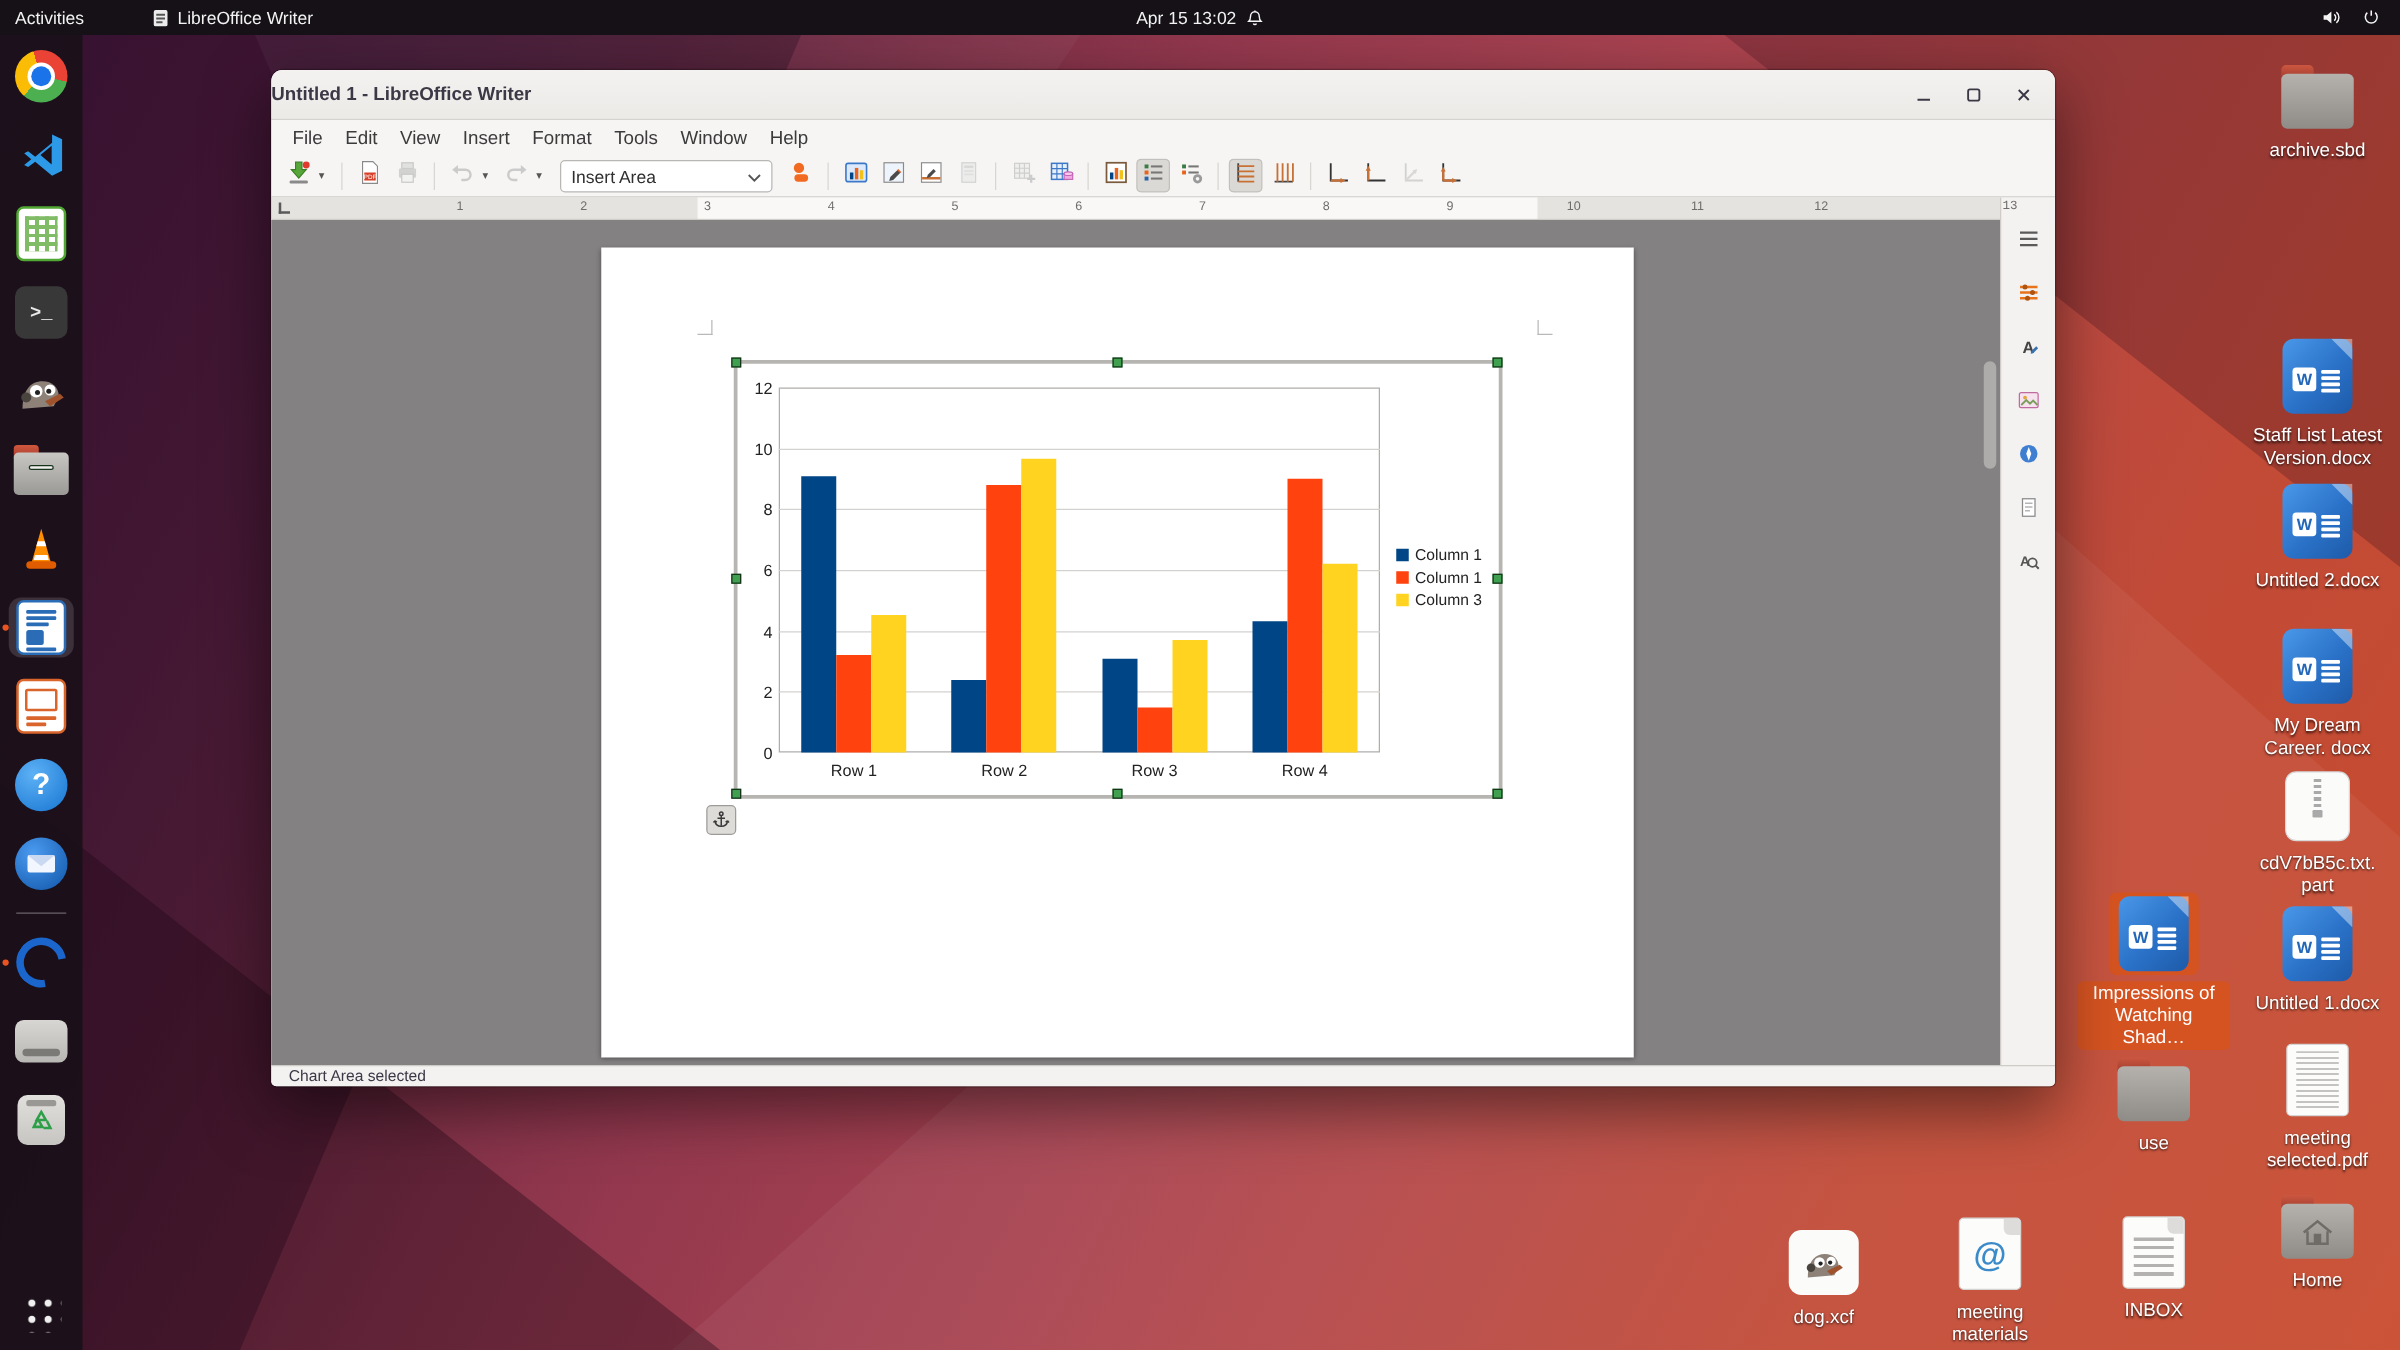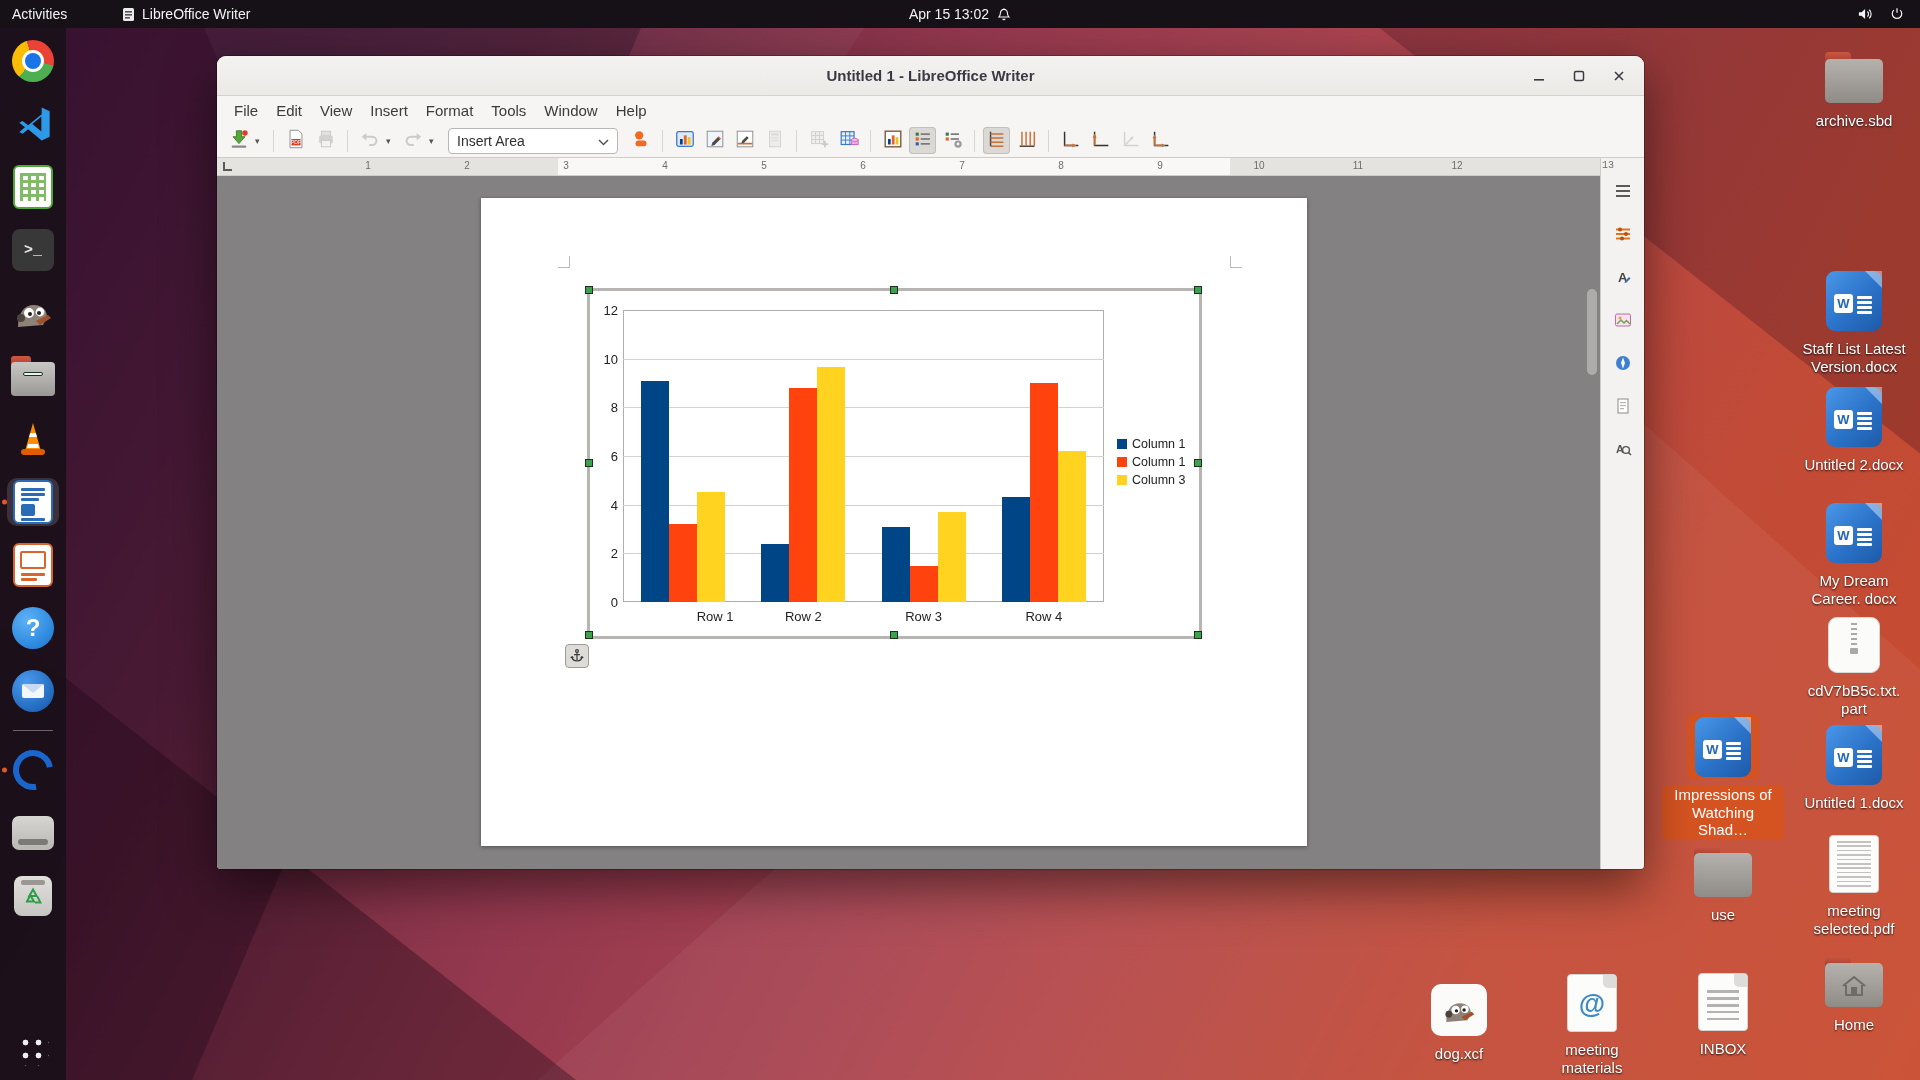--- a/index.html
+++ b/index.html
@@ -73,21 +73,21 @@
   .page-icon .tiny { position:absolute; left:7px; right:7px; top:5px; height:48px; background:repeating-linear-gradient(#c4c3c1 0 1.6px,transparent 1.6px 4.4px); }
   .page-icon .at { position:absolute; left:0; right:0; top:14px; text-align:center; font-size:27px; font-weight:bold; color:#3b8ac9; }
   .white-tile { width:56px; height:52px; background:#fbfbfa; border-radius:10px; display:flex; align-items:center; justify-content:center; }
   .home-glyph { position:absolute; z-index:2; left:50%; top:52%; transform:translate(-50%,-50%); }
   .dfolder { width:58px; height:44px; position:relative; margin-top:8px; }
   .dfolder::before { content:""; position:absolute; left:0; top:-7px; width:26px; height:12px; border-radius:4px 4px 0 0; background:linear-gradient(#cb5740,#a03b2f); }
   .dfolder::after { content:""; position:absolute; inset:0; border-radius:5px; background:linear-gradient(#b5b1ad,#8f8b87); }
 
   
   #win { position:absolute; left:217px; top:56px; width:1427px; height:813px; border-radius:9px 9px 4px 4px; box-shadow:0 18px 50px rgba(0,0,0,.5), 0 0 0 1px rgba(0,0,0,.25); background:#f6f5f4; z-index:20; overflow:hidden; display:flex; flex-direction:column; }
-  #titlebar { height:40px; background:linear-gradient(#f4f2f0,#eceae7); border-bottom:1px solid #d5d2cf; position:relative; display:flex; align-items:center; justify-content:center; }
+  #titlebar { height:40px; background:linear-gradient(#f4f2f0,#eceae7); border-bottom:1px solid #d5d2cf; position:relative; display:flex; align-items:center; }
   #win-title { font-size:15px; font-weight:bold; color:#3d3846; }
   #win-controls { position:absolute; right:14px; top:0; height:100%; display:flex; align-items:center; gap:18px; }
   .wc { width:22px; height:22px; display:flex; align-items:center; justify-content:center; border-radius:50%; cursor:pointer; color:#3d3846; }
   #menubar { height:28px; display:flex; align-items:center; padding-left:8px; background:#f6f5f4; }
   .menu-item { font-size:15px; color:#3b3b3b; padding:3px 9px; border-radius:4px; cursor:pointer; }
   #toolbar { height:34px; display:flex; align-items:center; padding:0 8px; gap:3px; background:#f6f5f4; border-bottom:1px solid #cfccc8; }
   .tbtn { width:27px; height:27px; border-radius:4px; display:flex; align-items:center; justify-content:center; cursor:pointer; }
   .tbtn.pressed { background:#dbd9d5; box-shadow:inset 0 0 0 1px #c2c0bc; }
   .tbtn.disabled { opacity:.45; }
   .tcaret { width:10px; font-size:9px; color:#555; cursor:pointer; }
@@ -639,21 +639,21 @@
             <div class="gridline" style="left: 33px; width: 481px; top: 165px;"></div>
             <div class="ytick" style="left: 2px; top: 158px;">6</div>
             <div class="gridline" style="left: 33px; width: 481px; top: 116.333px;"></div>
             <div class="ytick" style="left: 2px; top: 109.333px;">8</div>
             <div class="gridline" style="left: 33px; width: 481px; top: 67.6667px;"></div>
             <div class="ytick" style="left: 2px; top: 60.6667px;">10</div>
             <div class="ytick" style="left: 2px; top: 12px;">12</div>
             <div class="bar" style="left: 51.125px; width: 28px; top: 89.5667px; height: 221.433px; background: rgb(0, 69, 134);"></div>
             <div class="bar" style="left: 79.125px; width: 28px; top: 233.133px; height: 77.8667px; background: rgb(255, 66, 14);"></div>
             <div class="bar" style="left: 107.125px; width: 28px; top: 200.527px; height: 110.473px; background: rgb(255, 211, 32);"></div>
-            <div class="xlabel" style="left: 93.125px; top: 318px; margin-left: 32px;">Row 1</div>
+            <div class="xlabel" style="left: 93.125px; top: 318px;">Row 1</div>
             <div class="bar" style="left: 171.375px; width: 28px; top: 252.6px; height: 58.4px; background: rgb(0, 69, 134);"></div>
             <div class="bar" style="left: 199.375px; width: 28px; top: 96.8667px; height: 214.133px; background: rgb(255, 66, 14);"></div>
             <div class="bar" style="left: 227.375px; width: 28px; top: 76.1833px; height: 234.817px; background: rgb(255, 211, 32);"></div>
             <div class="xlabel" style="left: 213.375px; top: 318px;">Row 2</div>
             <div class="bar" style="left: 291.625px; width: 28px; top: 235.567px; height: 75.4333px; background: rgb(0, 69, 134);"></div>
             <div class="bar" style="left: 319.625px; width: 28px; top: 274.5px; height: 36.5px; background: rgb(255, 66, 14);"></div>
             <div class="bar" style="left: 347.625px; width: 28px; top: 220.967px; height: 90.0333px; background: rgb(255, 211, 32);"></div>
             <div class="xlabel" style="left: 333.625px; top: 318px;">Row 3</div>
             <div class="bar" style="left: 411.875px; width: 28px; top: 206.367px; height: 104.633px; background: rgb(0, 69, 134);"></div>
             <div class="bar" style="left: 439.875px; width: 28px; top: 91.5133px; height: 219.487px; background: rgb(255, 66, 14);"></div>
@@ -737,13 +737,16 @@
         </div>
         <div class="sb-btn">
           <span><svg width="18" height="18" viewBox="0 0 18 18">
               <text x="2" y="13" font-size="11" font-weight="bold" fill="#555" font-family="sans-serif">A</text>
               <circle cx="12" cy="10" r="3.4" fill="none" stroke="#555" stroke-width="1.4"></circle>
               <path d="M14.5 12.5l2.5 2.5" stroke="#555" stroke-width="1.6"></path>
             </svg></span>
         </div>
       </div>
   </div>
+  <div id="statusbar">
+    <span>Chart Area selected</span>
+  </div>
 </div>
 
 </body></html>

